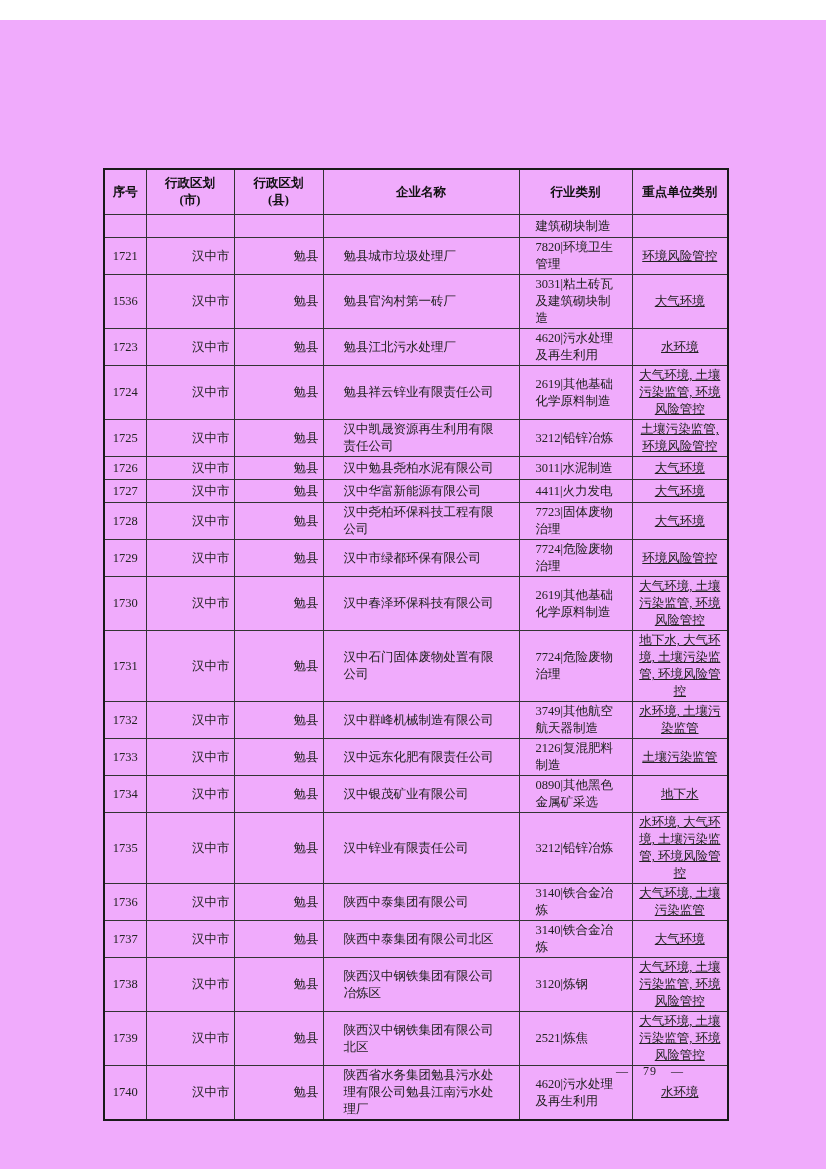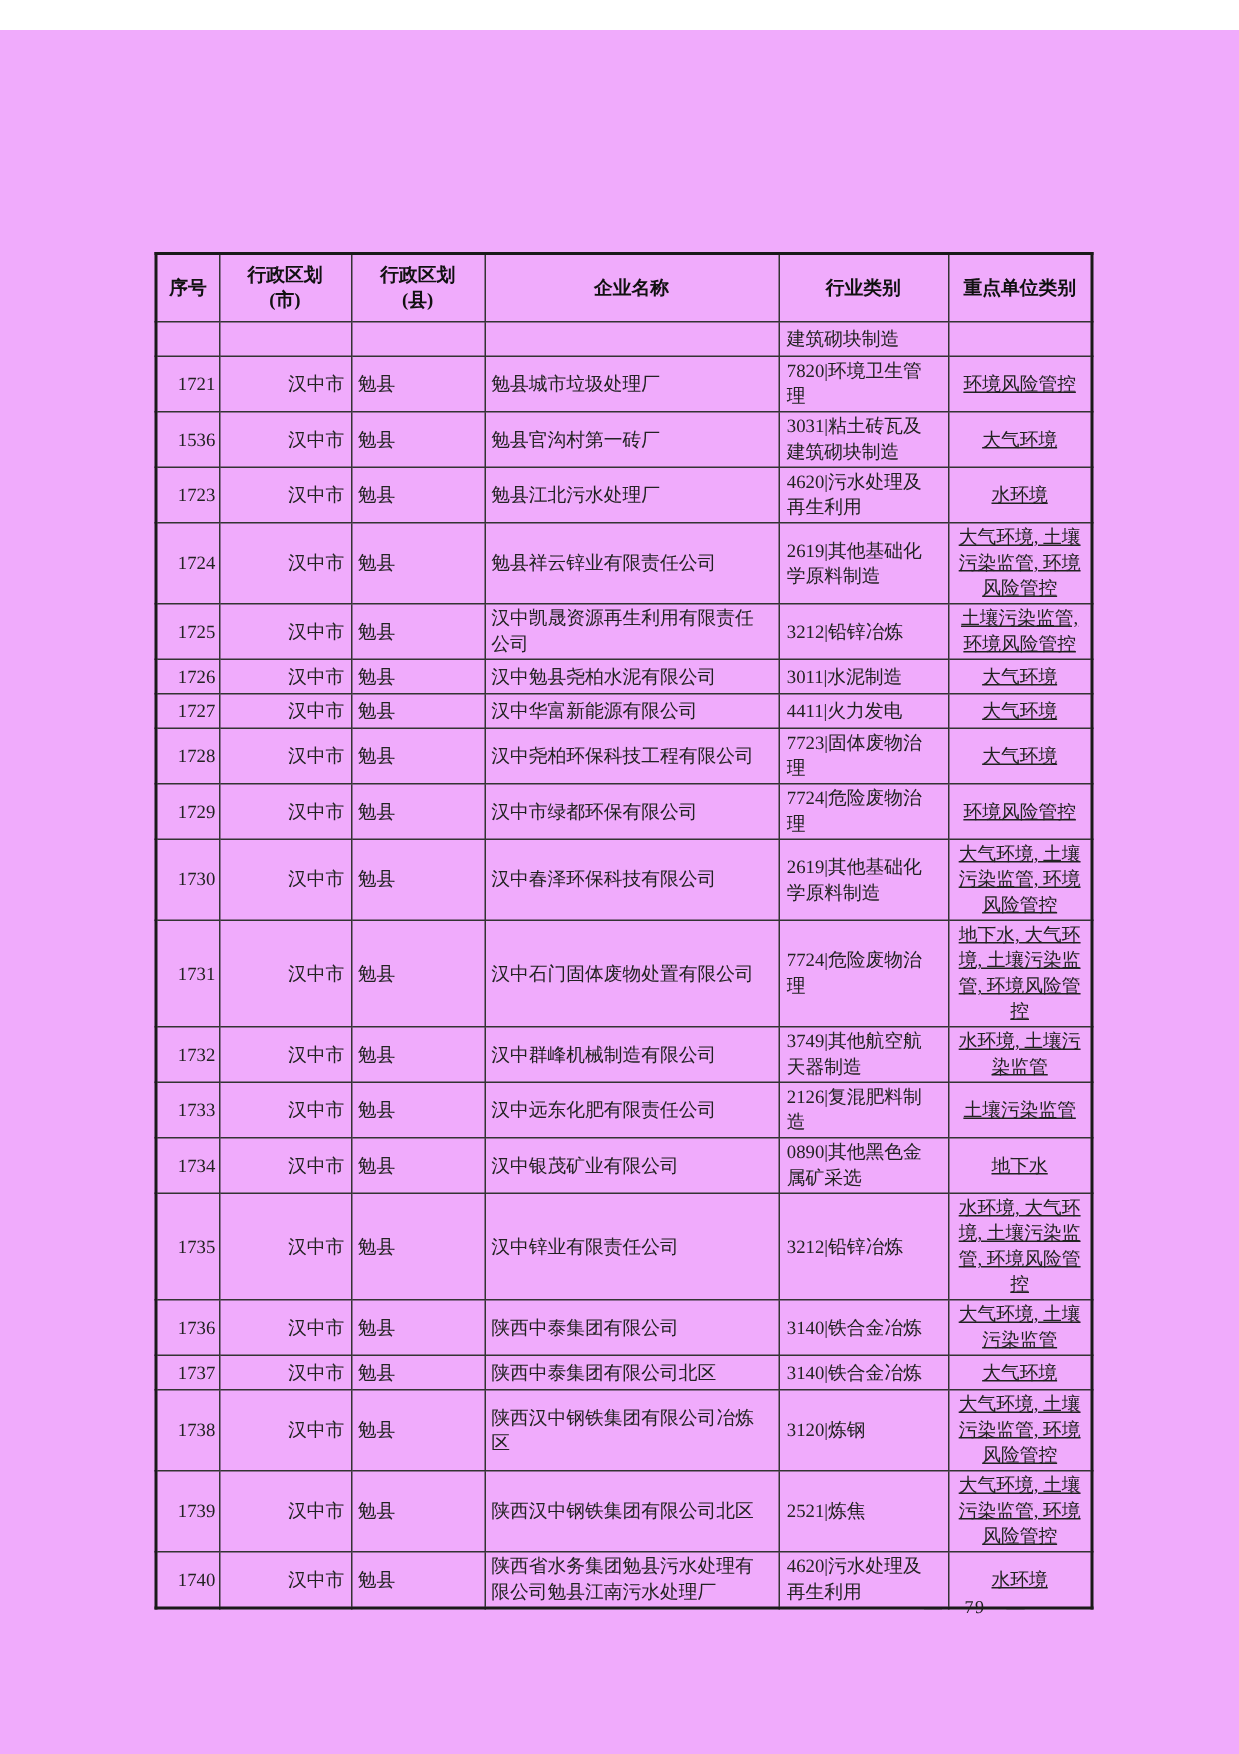--- a/index.html
+++ b/index.html
@@ -39,25 +39,25 @@
   thead th {
     height: 42px;
     font-weight: bold;
     text-align: center;
     white-space: pre-line;
     padding: 1px 2px;
     font-size: 12.5px;
     color: #111111;
   }
   tbody td { height: 20px; padding: 1px 4px; }
-  td.c-seq     { text-align: right; padding: 1px 2px; }
+  td.c-seq     { text-align: center; padding: 1px 2px; }
   td.c-city    { text-align: right; }
-  td.c-county  { text-align: left; }
-  td.c-company { text-align: left; padding: 1px 4px; }
-  td.c-industry{ text-align: left; padding: 1px 5px; }
+  td.c-county  { text-align: right; }
+  td.c-company { text-align: left; padding: 1px 20px; }
+  td.c-industry{ text-align: left; padding: 1px 16px; }
   td.c-category{ text-align: center; padding: 1px 5px; text-decoration: underline; }
   .page-number {
     position: absolute;
     top: 1044px;
     left: 560px;
     width: 180px;
     text-align: center;
     font-size: 12px;
     letter-spacing: 1px;
     word-spacing: 10px;

